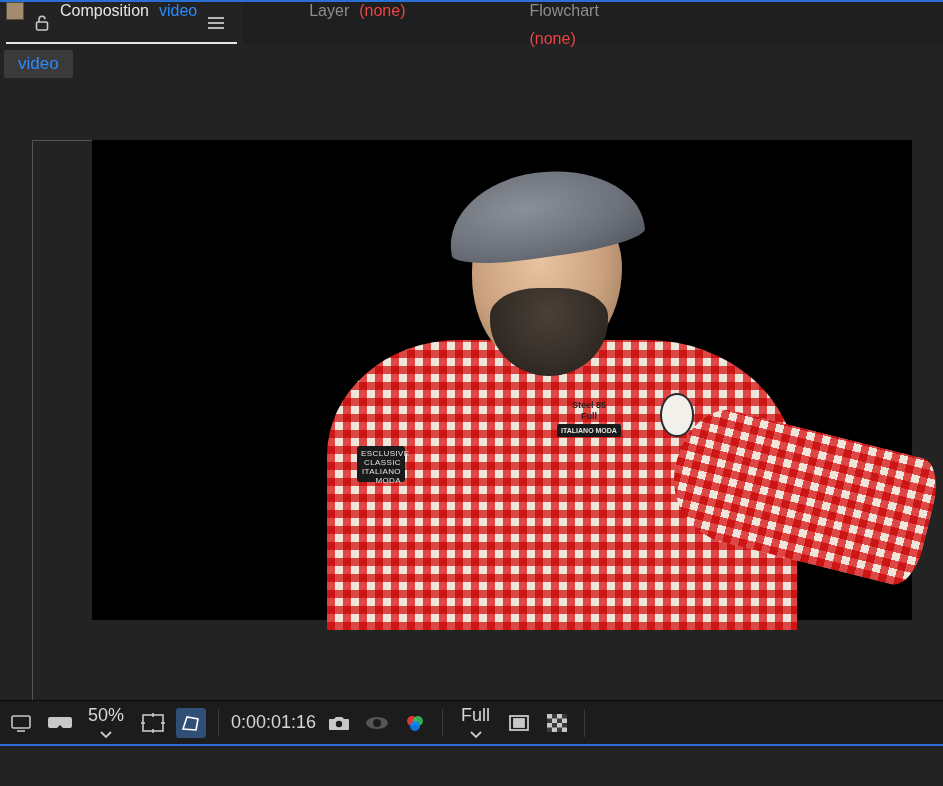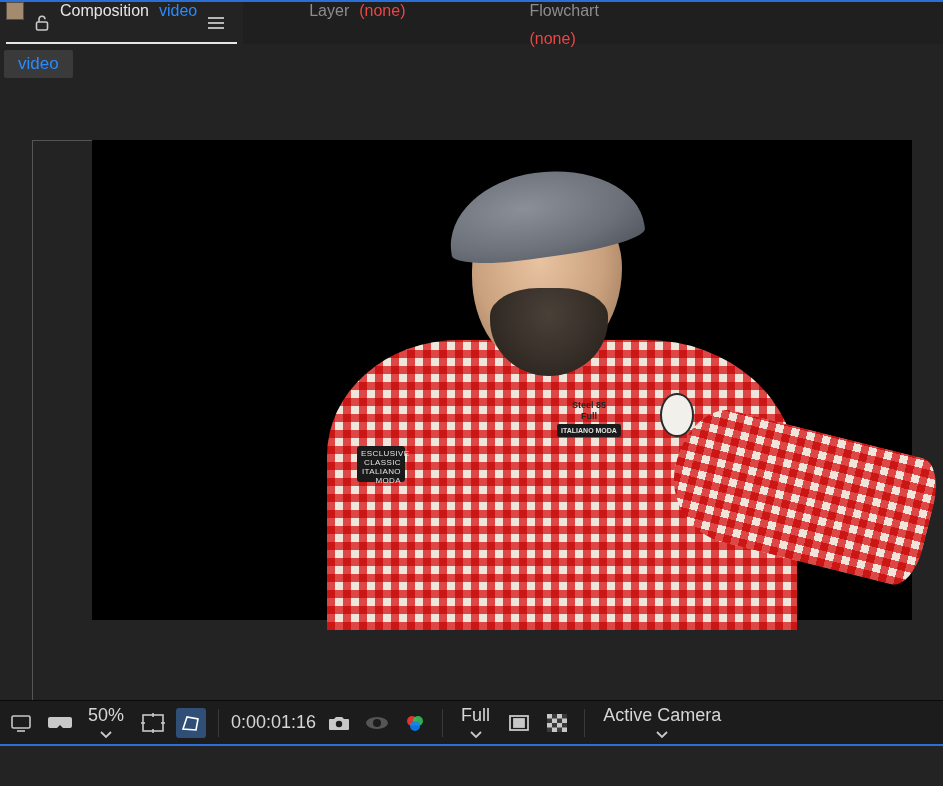--- a/index.html
+++ b/index.html
@@ -363,23 +363,15 @@
       <rect x="15" y="4.5" width="5" height="4.5" fill="#c8c8c8"></rect>
       <rect x="0" y="9" width="5" height="4.5" fill="#c8c8c8"></rect>
       <rect x="10" y="9" width="5" height="4.5" fill="#c8c8c8"></rect>
       <rect x="5" y="13.5" width="5" height="4.5" fill="#c8c8c8"></rect>
       <rect x="15" y="13.5" width="5" height="4.5" fill="#c8c8c8"></rect>
     </svg>
   </span>
 
   <div class="divider"></div>
 
-  <div class="cam-group">
-    <span class="cam-label">Active Camera</span>
-    <span class="chevron">
-      <svg width="14" height="10" viewBox="0 0 14 10" fill="none" stroke="#c8c8c8" stroke-width="1.8">
-          <path d="M2 2 l5 5 l5 -5"></path>
-        </svg>
-    </span>
-  </div>
 </div>
 
 <div class="below-bar"></div>
 
 </body></html>

